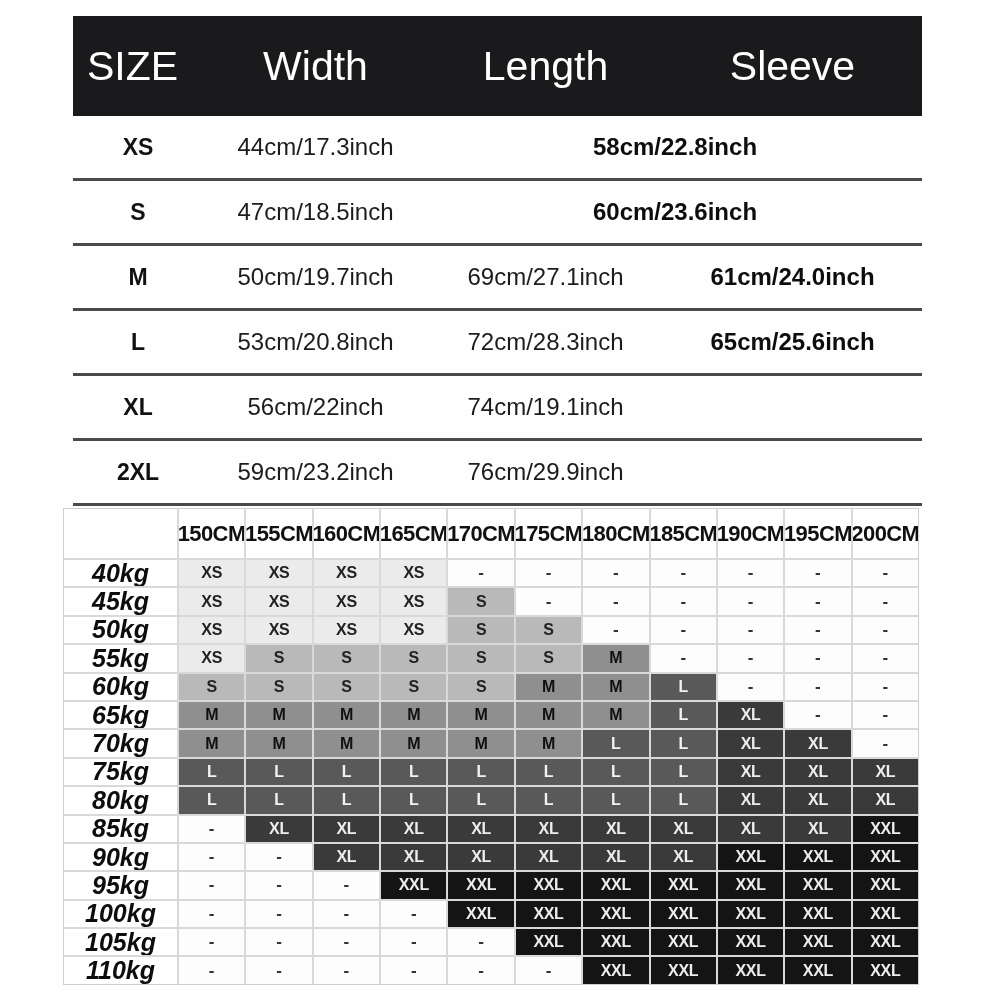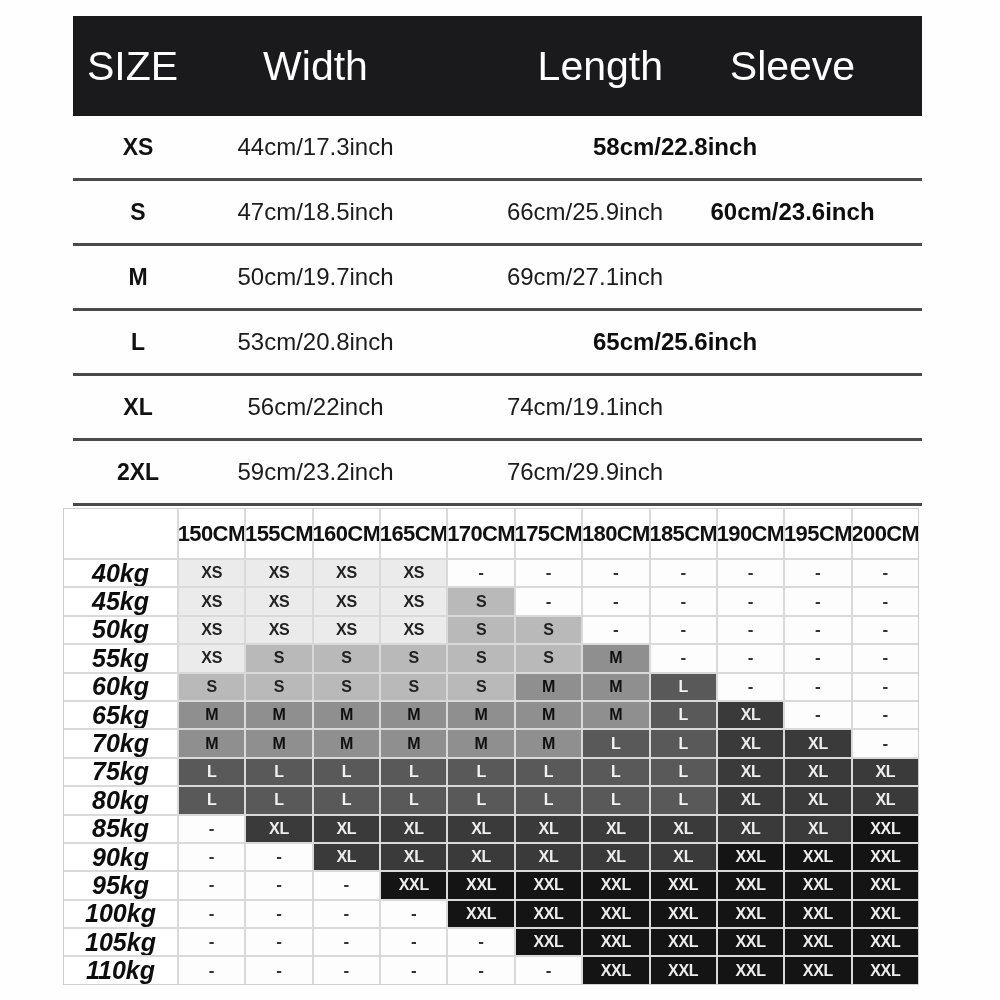--- a/index.html
+++ b/index.html
@@ -5,21 +5,21 @@
   html,body { margin:0; padding:0; background:#ffffff; }
   body { width:1000px; height:1000px; font-family:"Liberation Sans", sans-serif; }
   .page { position:relative; width:1000px; height:1000px; background:#fefefe; overflow:hidden; }
 
   
   .size-table { position:absolute; left:73px; top:16px; width:849px; }
   .st-header { display:flex; align-items:center; height:100px; background:#1a1a1c; color:#ffffff; font-size:41px; }
   .st-row { display:flex; align-items:center; height:62px; border-bottom:3px solid #4a4a4a; font-size:24px; color:#1c1c1c; background:#fefefe; }
   .c1 { width:130px; box-sizing:border-box; text-align:center; }
   .c2 { width:225px; text-align:center; }
-  .c3 { width:235px; text-align:right; }
+  .c3 { width:235px; text-align:center; }
   .c4 { flex:1; text-align:center; }
   .st-header .c1 { text-align:left; padding-left:14px; }
   .st-size  { font-weight:bold; font-size:23px; color:#111; }
   .st-sleeve{ font-weight:bold; color:#0d0d0d; }
 
   
   .fit-grid { position:absolute; left:63px; top:508px; width:856px; box-sizing:border-box;
               display:grid; grid-template-columns:113px repeat(11, 1fr);
               grid-template-rows:49px repeat(15, 26.4px); gap:2px;
               background:#d9d9d9; border:1px solid #cfcfcf; }
@@ -44,31 +44,32 @@
     </div>
 
     <div class="st-row">
       <div class="c1 st-size">XS</div>
       <div class="c2">44cm/17.3inch</div>
       <div class="c4 st-sleeve">58cm/22.8inch</div>
     </div>
     <div class="st-row">
       <div class="c1 st-size">S</div>
       <div class="c2">47cm/18.5inch</div>
-      <div class="c3">66cm/25.9inch</div>
       <div class="c4 st-sleeve">60cm/23.6inch</div>
     </div>
     <div class="st-row">
       <div class="c1 st-size">M</div>
       <div class="c2">50cm/19.7inch</div>
       <div class="c3">69cm/27.1inch</div>
+      <div class="c4 st-sleeve">61cm/24.0inch</div>
     </div>
     <div class="st-row">
       <div class="c1 st-size">L</div>
       <div class="c2">53cm/20.8inch</div>
+      <div class="c3">72cm/28.3inch</div>
       <div class="c4 st-sleeve">65cm/25.6inch</div>
     </div>
     <div class="st-row">
       <div class="c1 st-size">XL</div>
       <div class="c2">56cm/22inch</div>
       <div class="c3">74cm/19.1inch</div>
     </div>
     <div class="st-row">
       <div class="c1 st-size">2XL</div>
       <div class="c2">59cm/23.2inch</div>

